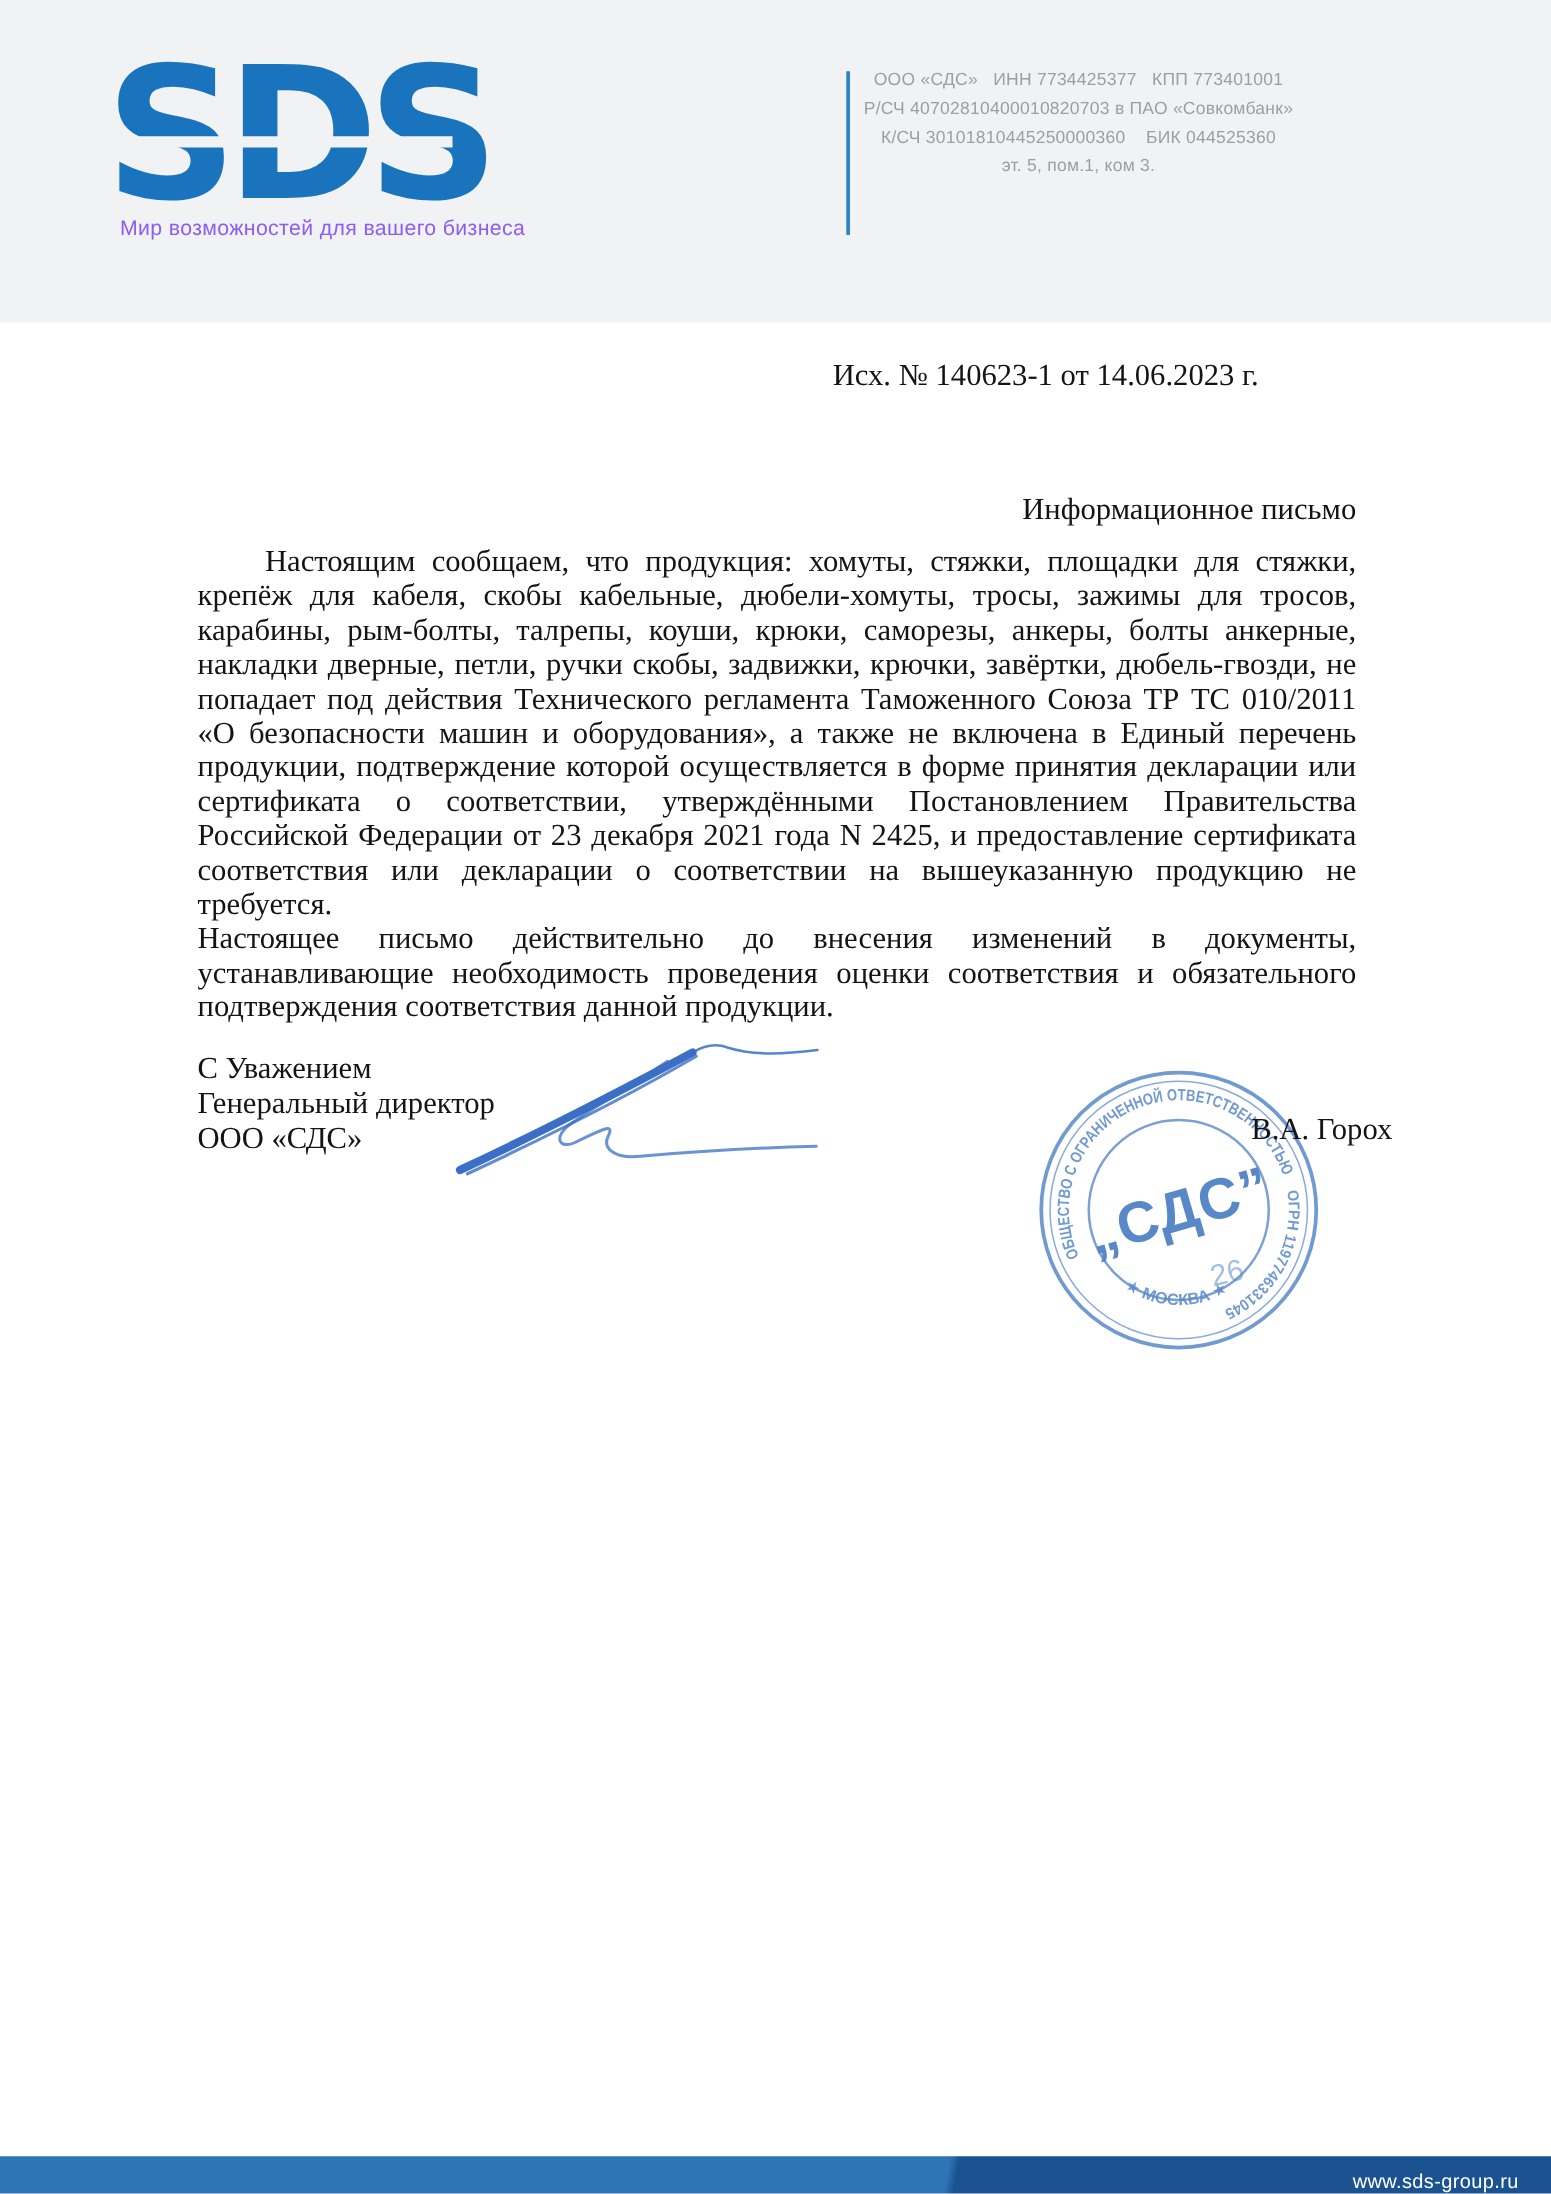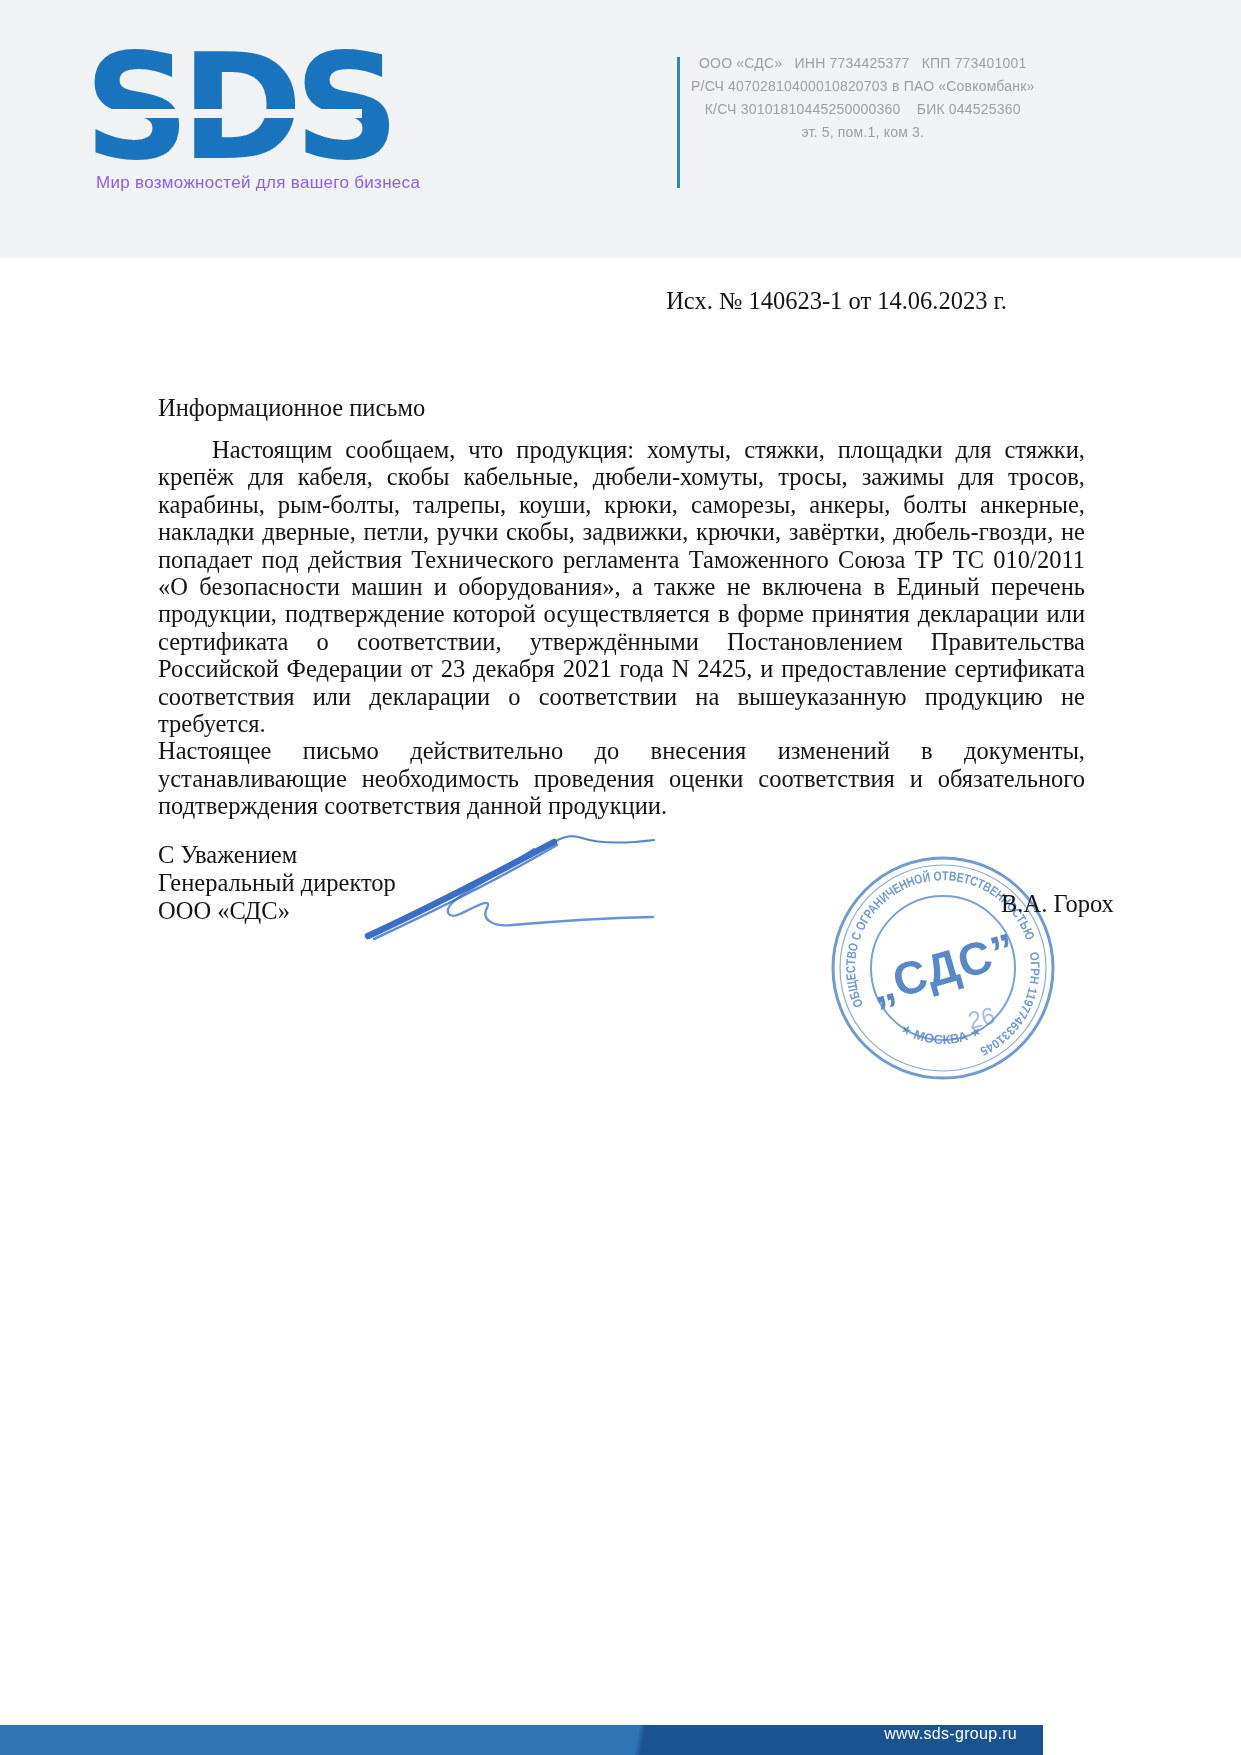--- a/index.html
+++ b/index.html
@@ -24,38 +24,38 @@
     position:absolute;left:691px;top:52px;
     font-family:"Liberation Sans","DejaVu Sans",sans-serif;font-size:14px;line-height:23px;
     color:#9b9fa4;letter-spacing:.2px;
   }
   .details div{white-space:pre-wrap;text-align:center;}
   
   .recipient{
     position:absolute;top:285px;right:234px;text-align:center;
     font-size:24.5px;line-height:31px;
   }
-  .title{position:absolute;left:158px;top:394px;width:927px;text-align:left;font-size:24.5px;}
+  .title{position:absolute;left:158px;top:394px;width:927px;text-align:right;font-size:24.5px;}
   .bodytext{
     position:absolute;left:158px;top:436px;width:927px;
     font-size:24.5px;line-height:27.4px;text-align:justify;
   }
   .bodytext p{margin:0;}
   .p-indent{text-indent:54px;}
   .closing{position:absolute;left:158px;top:841px;font-size:24.5px;line-height:28px;z-index:3;}
   .signer{position:absolute;left:1001px;top:890px;font-size:24.5px;z-index:4;}
   
   .sig{position:absolute;left:300px;top:800px;z-index:2;}
   .stamp{position:absolute;left:823px;top:848px;z-index:1;opacity:.92;}
   .stamp text{font-family:"Liberation Sans","DejaVu Sans",sans-serif;}
   
   .footer{
-    position:absolute;left:0;top:1725px;width:1043px;height:30px;box-sizing:border-box;
+    position:absolute;left:0;top:1725px;width:1241px;height:30px;box-sizing:border-box;
     background:linear-gradient(100deg,#2f74b5 0%,#2f74b5 61%,#1b5390 61.6%,#1b5390 100%);
-    display:flex;align-items:flex-start;justify-content:flex-end;padding-right:26px;
+    display:flex;align-items:flex-end;justify-content:flex-end;padding-right:26px;
   }
   .footer-url{color:#ffffff;font-family:"Liberation Sans","DejaVu Sans",sans-serif;font-size:16px;letter-spacing:.3px;}
 </style>
 </head>
 <body>
 
 <div class="page">
 
   <div class="band"></div>
   <div class="logo">SDS</div>

